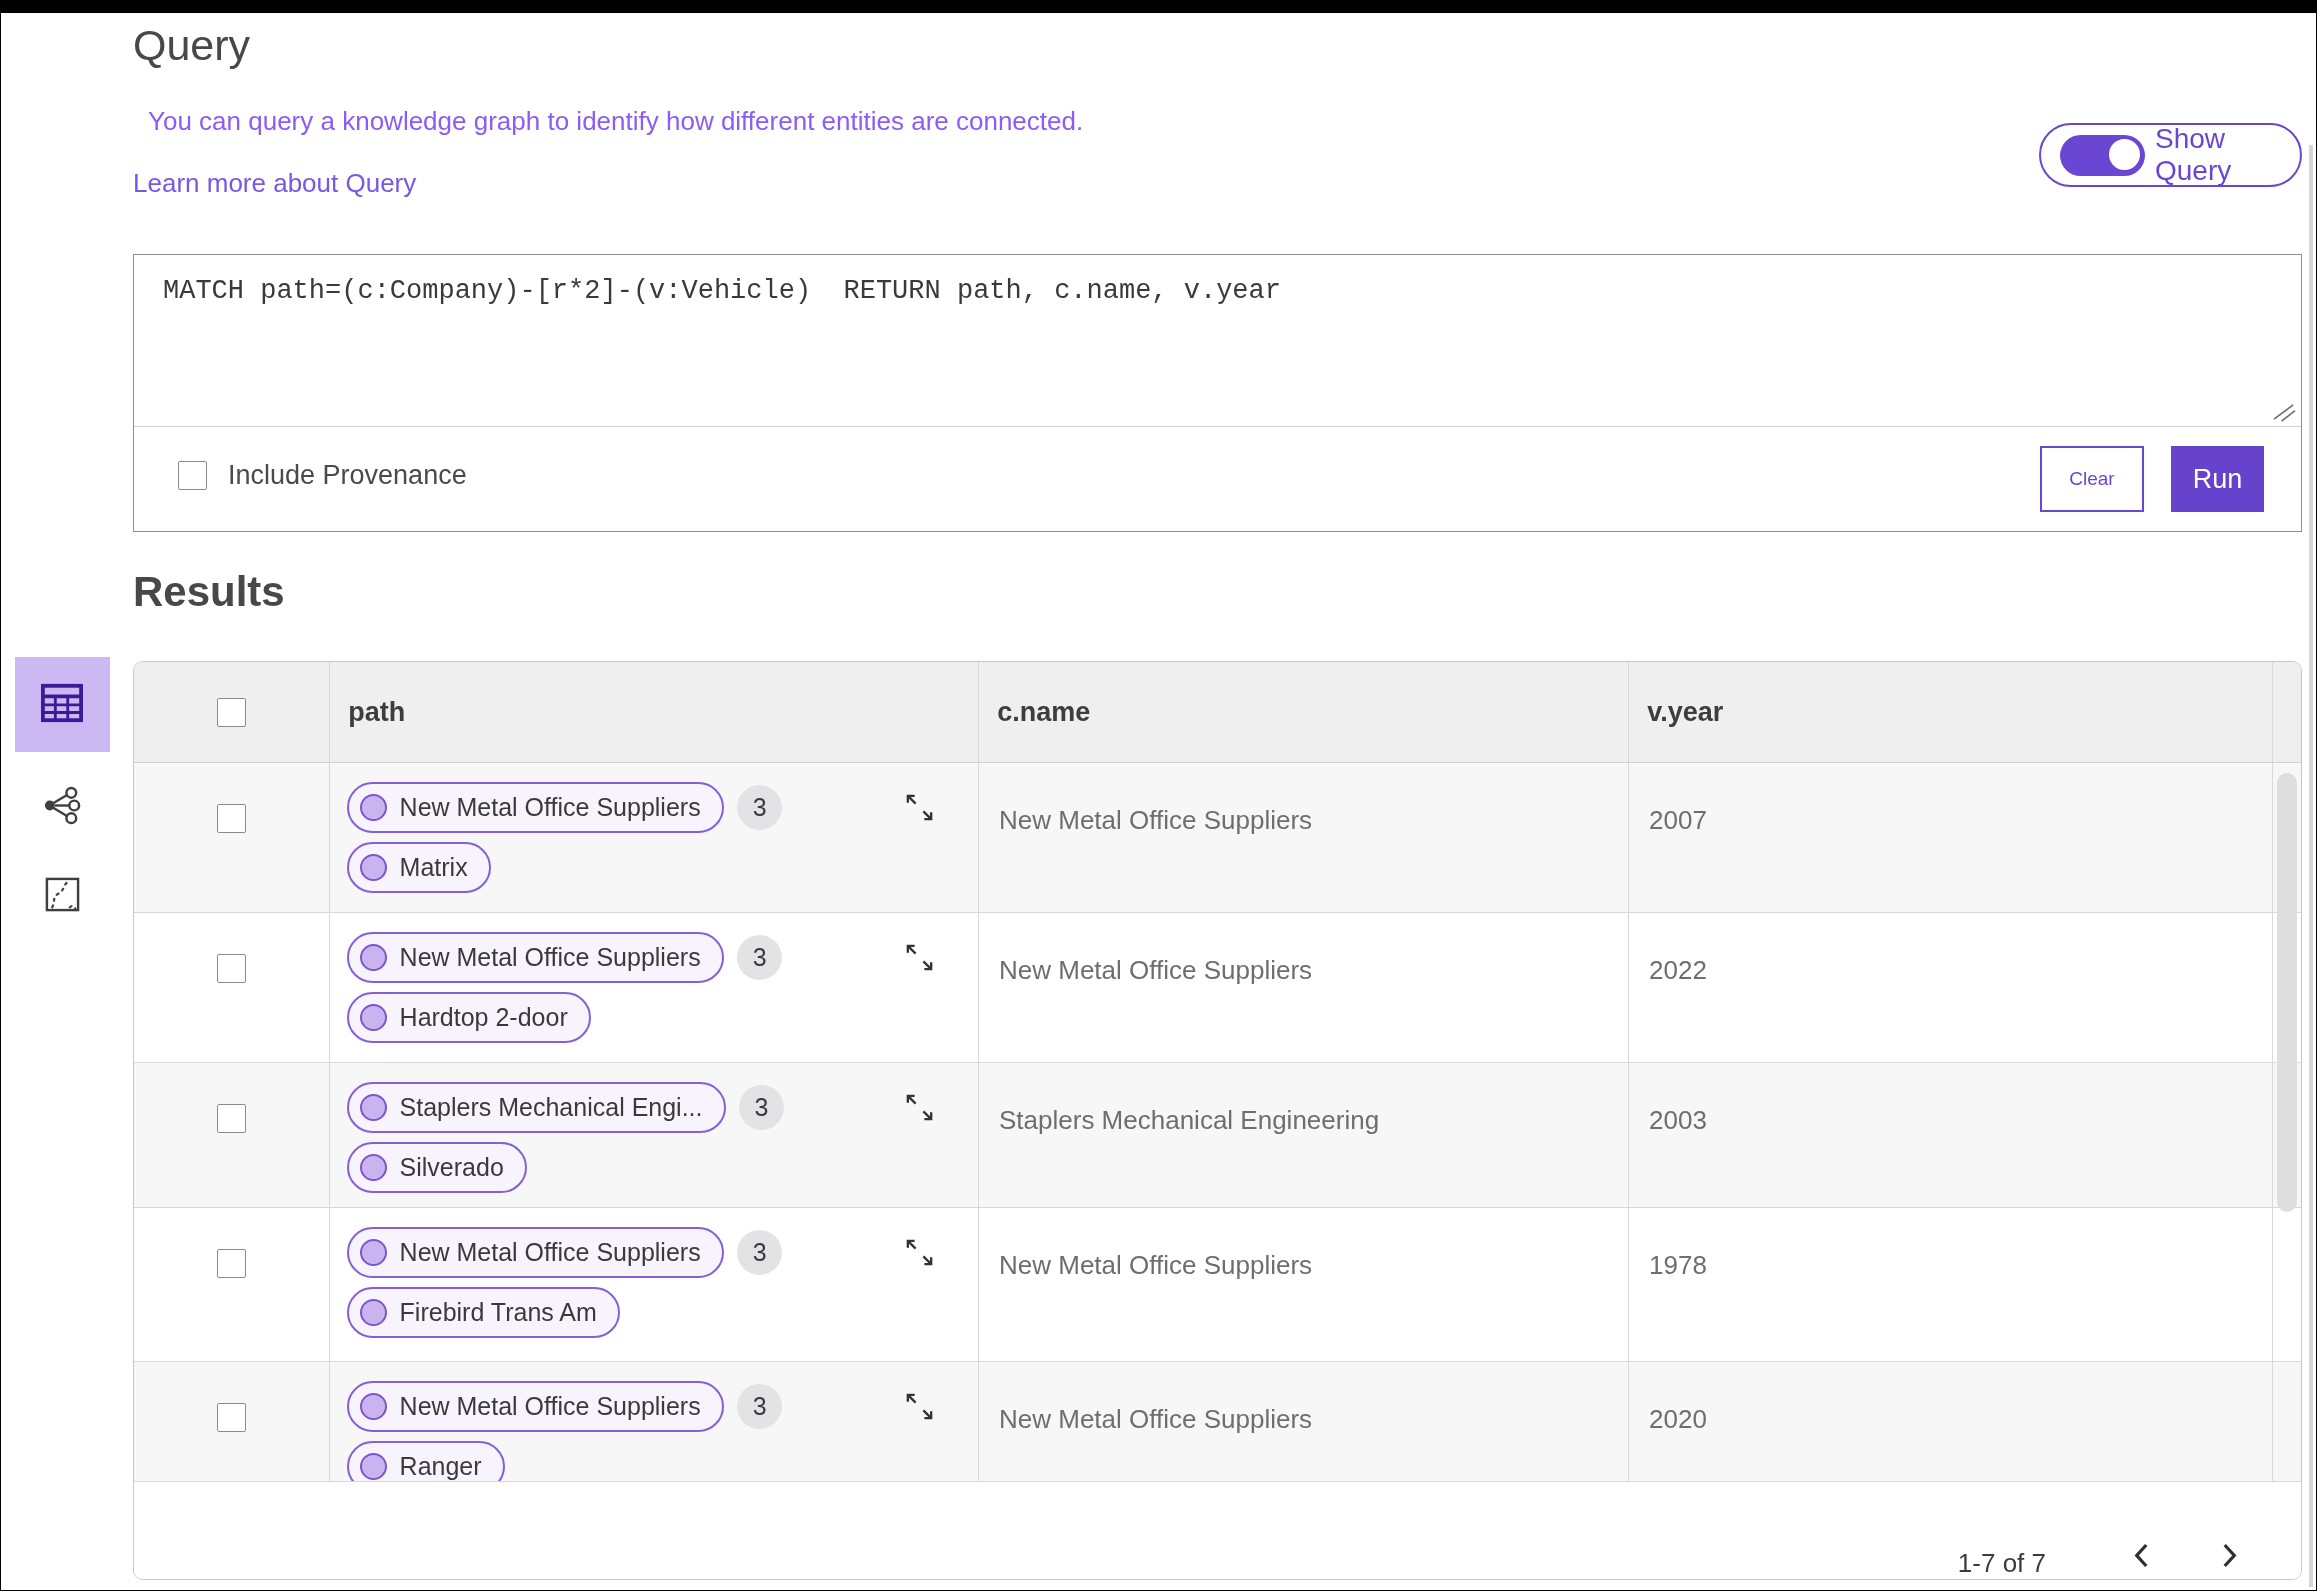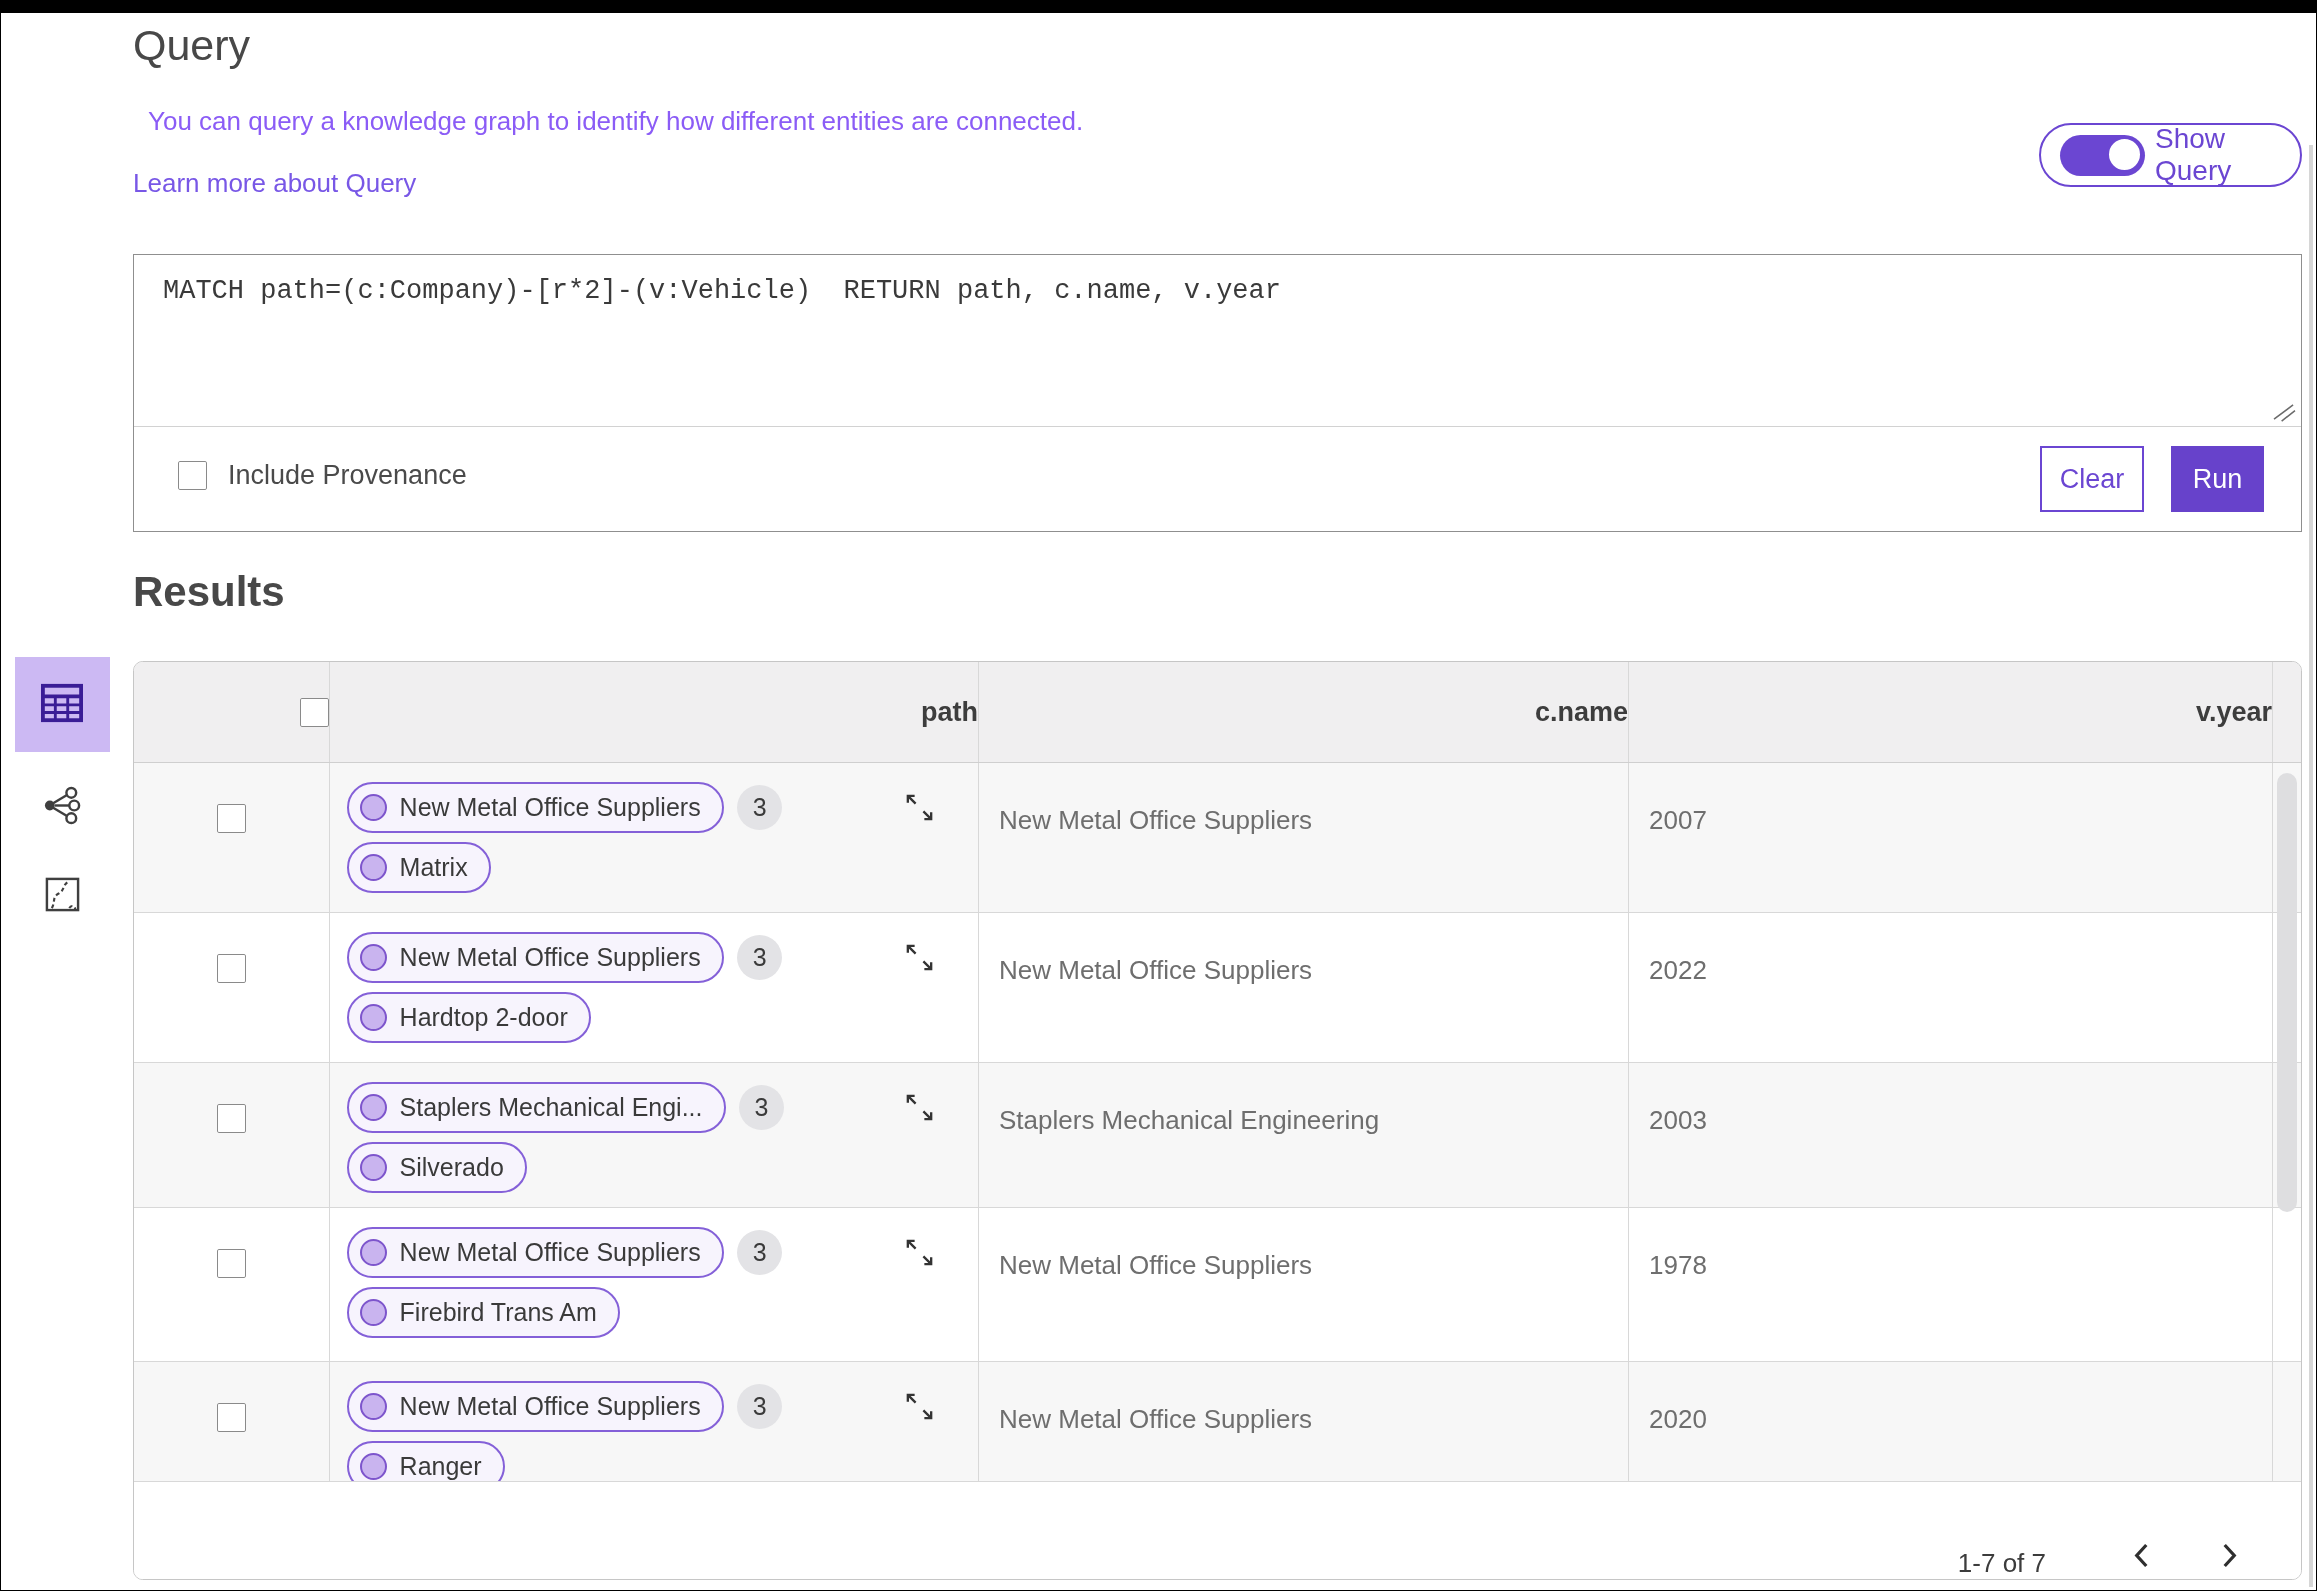--- a/index.html
+++ b/index.html
@@ -23,38 +23,38 @@
   
   .query-card { position:absolute; left:133px; top:254px; width:2169px; height:278px; border:1.9px solid #8f8f8f; background:#fff; }
   .query-text { position:absolute; left:0; top:0; right:0; height:169px; padding:21px 29px; font-family:"Liberation Mono", monospace;
                 font-size:27px; color:#3a3a3a; white-space:pre-wrap; overflow:hidden; }
   .query-divider { position:absolute; left:0; right:0; top:171px; border-top:1.4px solid #d2d2d2; }
   .resize-handle { position:absolute; right:3.9px; top:147px; }
   .provenance { position:absolute; left:44px; top:205px; display:flex; align-items:center; gap:21px; }
   .checkbox { width:29px; height:29px; border:1.9px solid #8a8a8a; border-radius:1.9px; background:#fff; cursor:pointer; }
   .provenance .lbl { font-size:27px; color:#4a4a4a; }
   .btn-clear { position:absolute; left:1906px; top:191px; width:104px; height:66px; background:#fff; border:2.4px solid #6b46d2;
-               color:#6b46d2; font-size:27px; font-family:inherit; cursor:pointer; }
+               color:#6b46d2; font-size:19px; font-family:inherit; cursor:pointer; }
   .btn-run   { position:absolute; left:2037px; top:191px; width:93px; height:66px; background:#6742cb; border:none;
                color:#fff; font-size:27px; font-family:inherit; cursor:pointer; }
 
   
   .results-title { position:absolute; left:133px; top:568px; font-size:42px; font-weight:700; color:#484848; }
 
   .view-switcher { position:absolute; left:14.5px; top:657px; width:95px; }
   .view-item { width:95px; height:95px; display:flex; align-items:center; justify-content:center; cursor:pointer; }
   .view-item.active { background:#ccb9f3; }
   .view-item + .view-item { margin-top:21px; height:68px; }
 
   
   .table-card { position:absolute; left:133px; top:661px; width:2169px; height:919px; background:#fff;
                 border:1.4px solid #c6c6c6; border-radius:9.7px; overflow:hidden; }
   .trow { display:grid; grid-template-columns:195px 649px 650px 644px 1fr; }
   .thead { height:101px; background:#f0eff0; border-bottom:1.4px solid #cfcfcf; }
-  .thead .cell { display:flex; align-items:center;justify-content:flex-end; }
+  .thead .cell { display:flex; align-items:center; }
   .cell { border-left:1.4px solid #d8d8d8; min-width:0; }
   .cell:first-child { border-left:none; }
   .hcell-label { font-size:27px; font-weight:700; color:#3d3d3d; padding-left:18.3px; }
   .cell-check { display:flex; justify-content:center; }
   .thead .cell-check { align-items:center; }
 
   .tbody-row { border-bottom:1.4px solid #d8d8d8; overflow:hidden; }
   .tbody-row.shade { background:#f7f7f7; }
   .r155 { height:150px; } .r150 { height:145px; } .r160 { height:154px; }
   .rlast { height:121px; border-bottom:none; }

